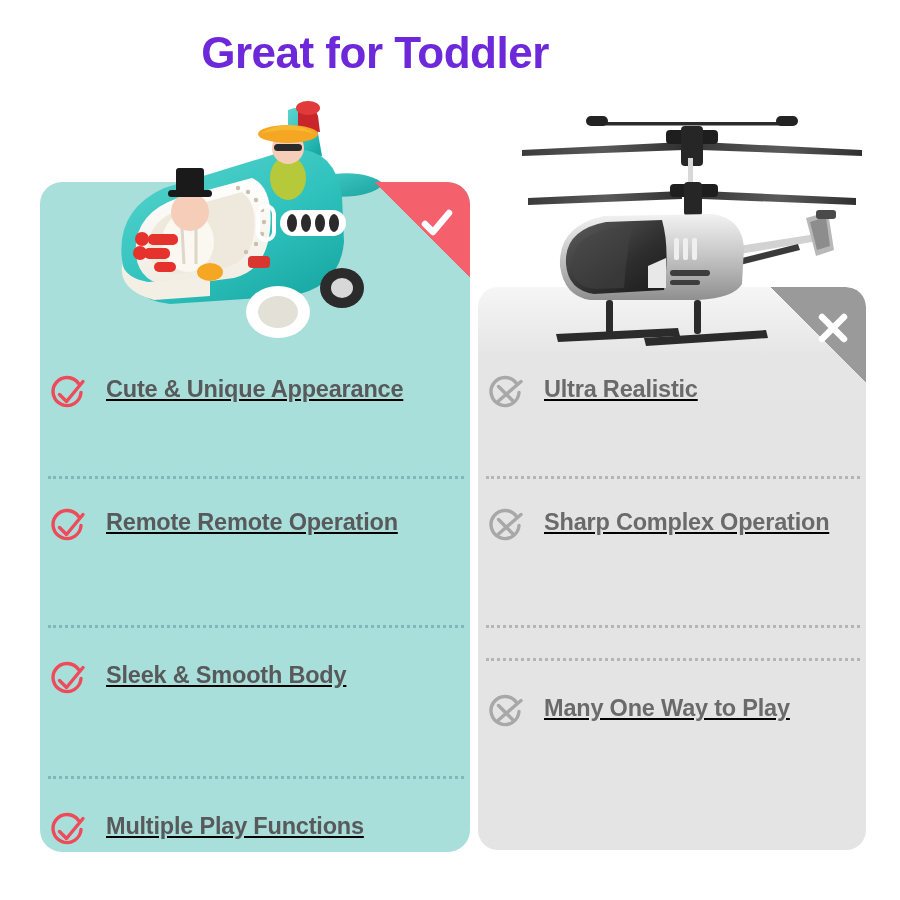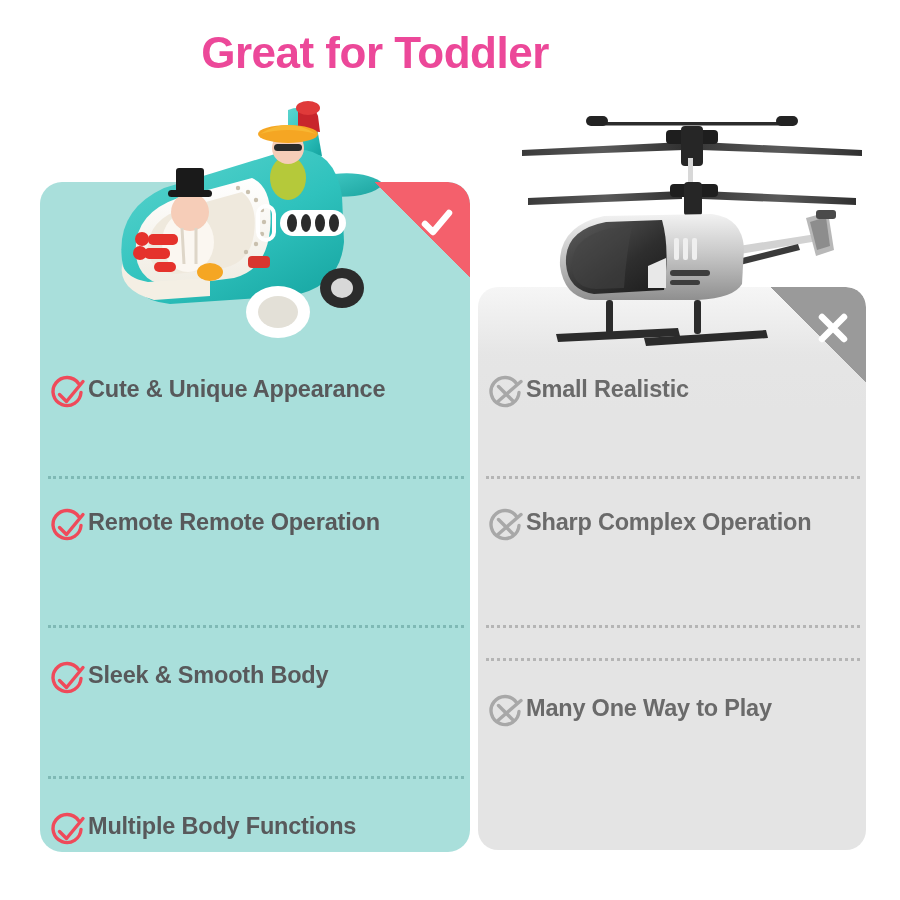--- a/index.html
+++ b/index.html
@@ -22,21 +22,21 @@
   
   .page-title {
     position: absolute;
     top: 28px;
     left: 0;
     width: 750px;
     text-align: center;
     font-size: 44px;
     font-weight: 700;
     letter-spacing: -0.5px;
-    color: #ec4899;
+    color: #6d28d9;
     font-family: "Liberation Sans", sans-serif;
   }
 
   
   .panel {
     position: absolute;
     overflow: hidden;
   }
 
   .panel-good {
@@ -104,20 +104,22 @@
   
   .list {
     position: absolute;
   }
   .list-good { left: 48px; top: 372px; width: 416px; }
   .list-bad  { left: 486px; top: 372px; width: 374px; }
 
   .feat-row {
     display: flex;
     align-items: flex-start;
+    gap: 18px;
+    text-decoration: underline;
   }
   .feat-icon {
     flex: 0 0 auto;
     width: 40px;
     height: 40px;
     margin-top: 2px;
   }
   .feat-label {
     font-size: 23.5px;
     font-weight: 700;
@@ -360,35 +362,35 @@
     </div>
     <div class="divider"></div>
     <div class="pad-c"></div>
 
     <div class="feat-block slot-4">
       <div class="feat-row">
         <svg class="feat-icon" viewBox="0 0 40 40">
           <path d="M30.5 9.5 A14 14 0 1 0 33 18.5" stroke="#ef4a5a" stroke-width="3.4" fill="none" stroke-linecap="round"></path>
           <path d="M11.5 20.5 L18.5 27.5 L35 7.5" stroke="#ef4a5a" stroke-width="3.4" fill="none" stroke-linecap="round" stroke-linejoin="round"></path>
         </svg>
-        <div class="feat-label">Multiple Body Functions</div>
+        <div class="feat-label">Multiple Play Functions</div>
       </div>
     </div>
   </div>
 
   <div class="list list-bad">
 
     <div class="feat-block slot-1">
       <div class="feat-row">
         <svg class="feat-icon" viewBox="0 0 40 40">
           <path d="M30.5 9.5 A14 14 0 1 0 33 18.5" stroke="#a8a8a8" stroke-width="3.4" fill="none" stroke-linecap="round"></path>
           <path d="M12.5 12.5 L27 27" stroke="#a8a8a8" stroke-width="3.4" fill="none" stroke-linecap="round"></path>
           <path d="M12.5 27 L35 7.5" stroke="#a8a8a8" stroke-width="3.4" fill="none" stroke-linecap="round"></path>
         </svg>
-        <div class="feat-label">Small Realistic</div>
+        <div class="feat-label">Ultra Realistic</div>
       </div>
     </div>
     <div class="divider"></div>
     <div class="pad-a"></div>
 
     <div class="feat-block slot-2">
       <div class="feat-row">
         <svg class="feat-icon" viewBox="0 0 40 40">
           <path d="M30.5 9.5 A14 14 0 1 0 33 18.5" stroke="#a8a8a8" stroke-width="3.4" fill="none" stroke-linecap="round"></path>
           <path d="M12.5 12.5 L27 27" stroke="#a8a8a8" stroke-width="3.4" fill="none" stroke-linecap="round"></path>

